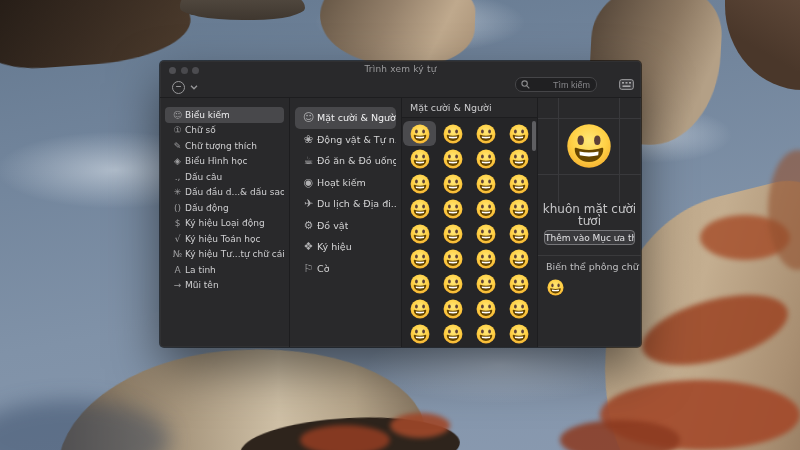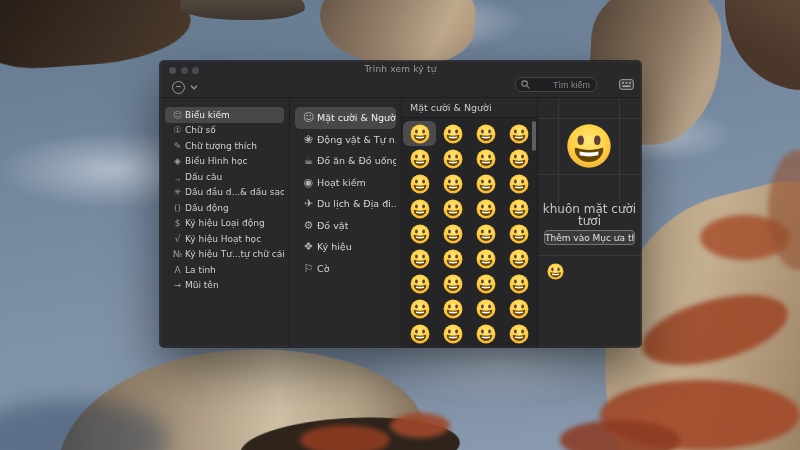--- a/index.html
+++ b/index.html
@@ -230,21 +230,21 @@
           <span class="lbl">Dấu động</span>
         </div>
 
         <div class="side-item">
           <span class="glyph">$</span>
           <span class="lbl">Ký hiệu Loại động</span>
         </div>
 
         <div class="side-item">
           <span class="glyph">√</span>
-          <span class="lbl">Ký hiệu Hoạt học</span>
+          <span class="lbl">Ký hiệu Toán học</span>
         </div>
 
         <div class="side-item">
           <span class="glyph">№</span>
           <span class="lbl">Ký hiệu Tư...tự chữ cái</span>
         </div>
 
         <div class="side-item">
           <span class="glyph">A</span>
           <span class="lbl">La tinh</span>
@@ -530,20 +530,21 @@
 
     <div class="detail">
       <div class="preview" title="😀">
         <svg>
             <use href="#smiley"></use>
           </svg>
       </div>
       <div class="caption">khuôn mặt cười tươi</div>
       <button class="fav-btn">Thêm vào Mục ưa thích</button>
       <div class="sect-div"></div>
+      <div class="sect-title">Biến thể phông chữ</div>
       <div class="variation" title="😀">
         <svg>
             <use href="#smiley"></use>
           </svg>
       </div>
     </div>
 
   </div>
 </div>
 

